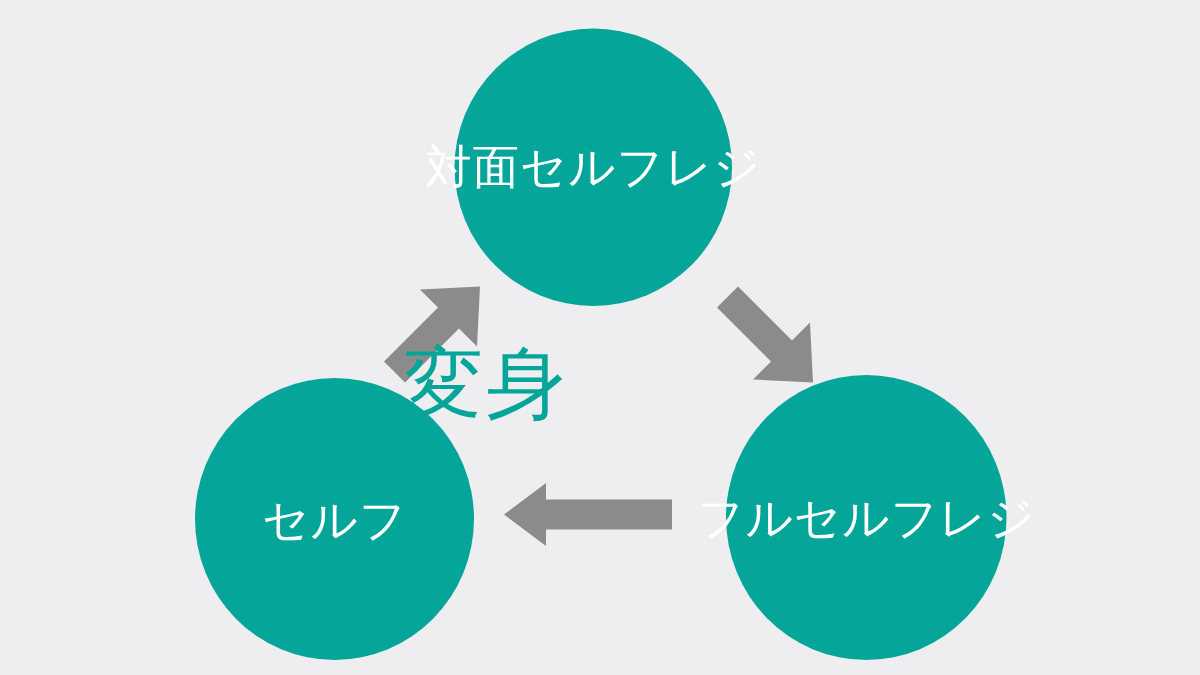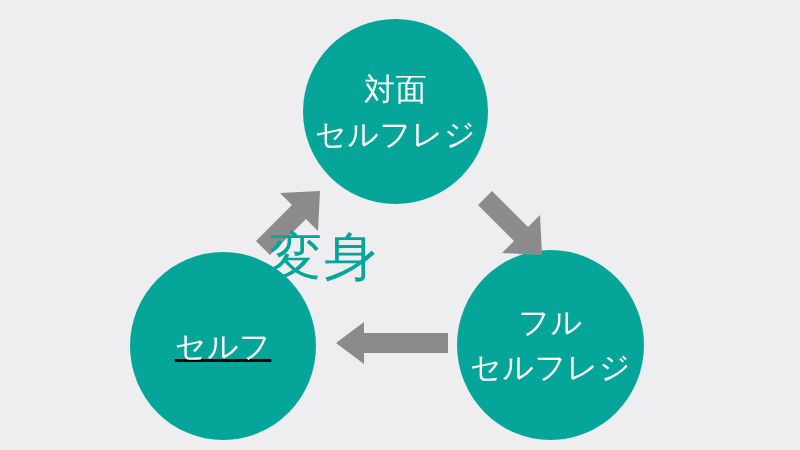--- a/index.html
+++ b/index.html
@@ -17,45 +17,45 @@
     position: relative;
     width: 800px;
     height: 450px;
     background: #eeeef0;
   }
   .node-circle {
     position: absolute;
     border-radius: 50%;
     background: #05a699;
     display: flex;
-    flex-direction: column;
+    flex-direction: row;
     align-items: center;
     justify-content: center;
     box-sizing: border-box;
   }
   .node-label-line {
     color: #ffffff;
     font-size: 31px;
     line-height: 45px;
     font-weight: 400;
     letter-spacing: 0.5px;
     white-space: nowrap;
     text-align: center;
   }
   
   #node-face-to-face {
     left: 303px;  top: 19px;
     width: 185px; height: 185px;
   }
   #node-self-checkout-machine {
     left: 130px;  top: 252px;
-    width: 186px; height: 188px; text-decoration: underline;
+    width: 186px; height: 188px;
   }
   #node-full-self-checkout {
-    left: 457px;  top: 250px;
+    left: 484px;  top: 250px;
     width: 187px; height: 190px;
   }
   #center-caption {
     position: absolute;
     left: 0;
     top: 226px;
     width: 648px;
     text-align: center;
     color: #05a699;
     font-size: 53px;

